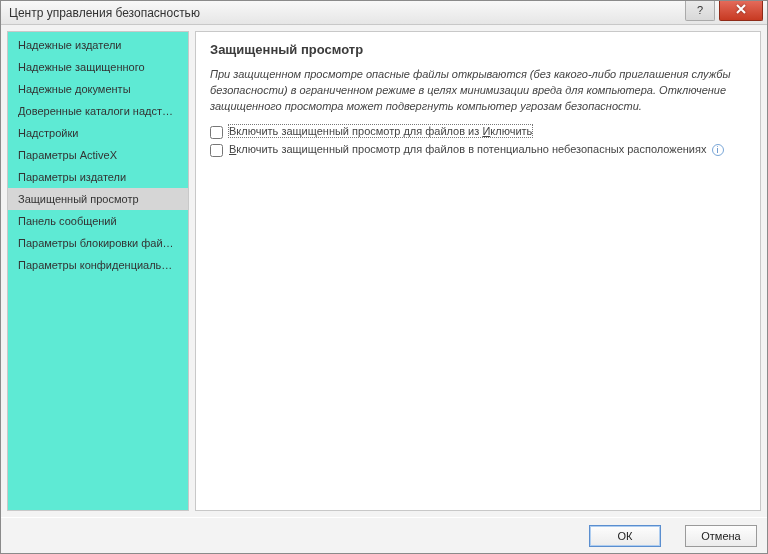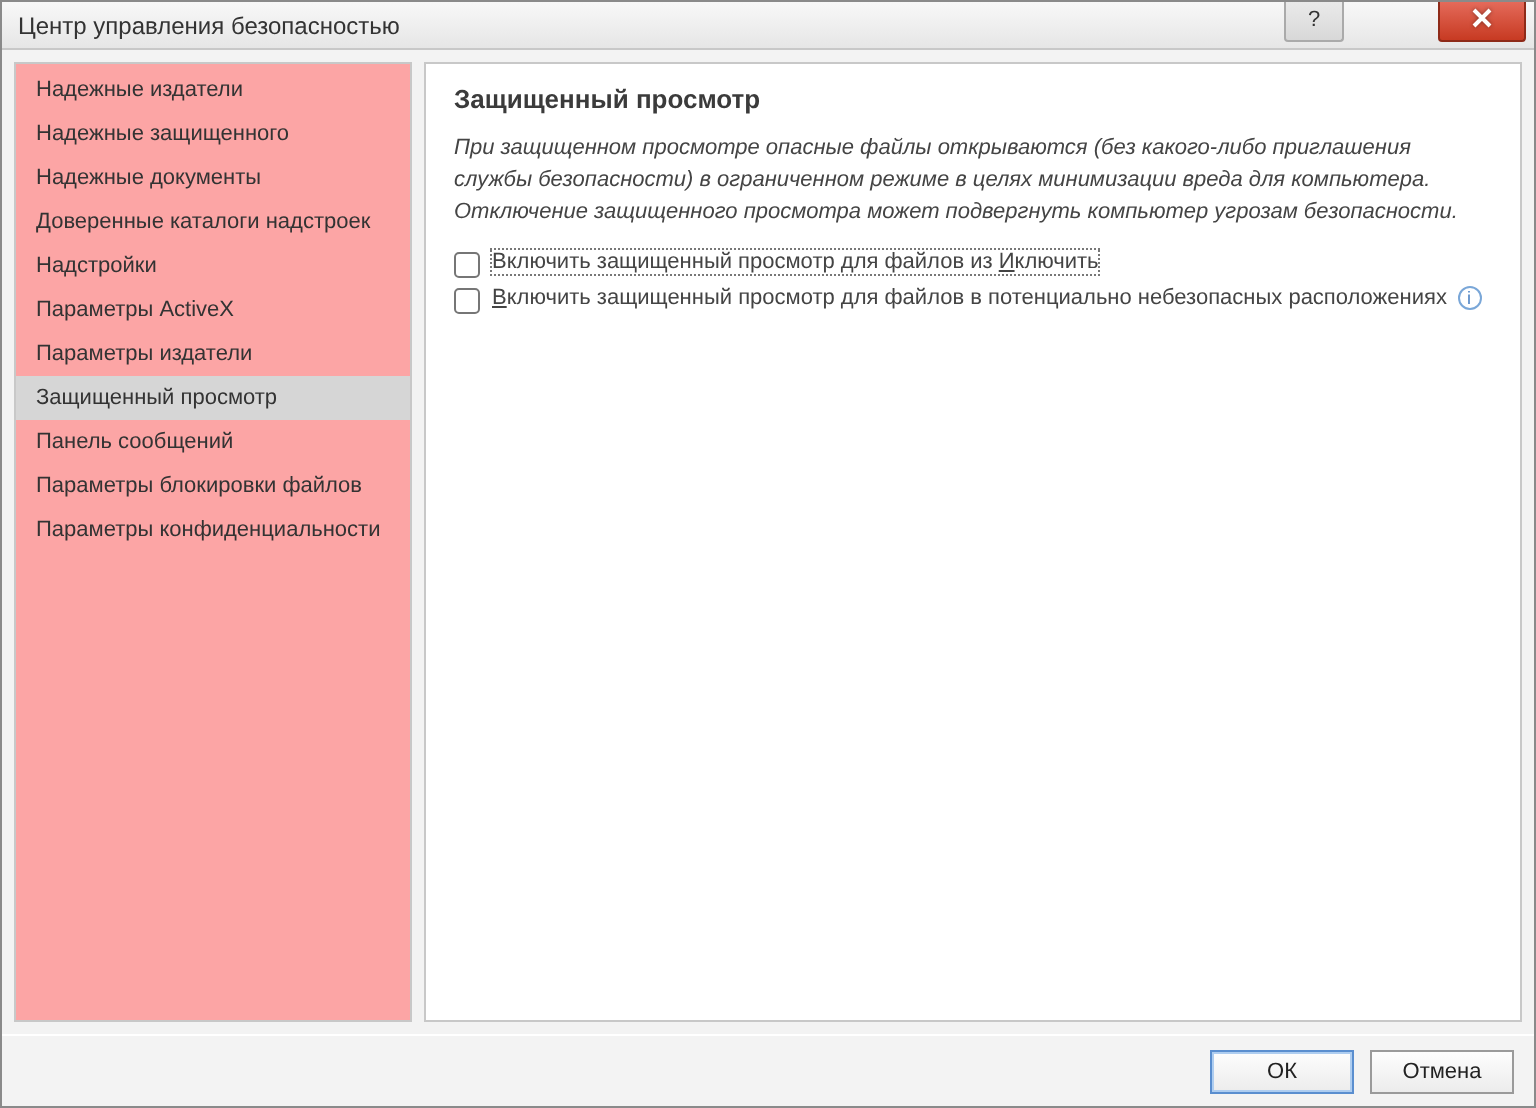--- a/index.html
+++ b/index.html
@@ -20,21 +20,20 @@
     box-shadow: 0 0 3px rgba(0,0,0,0.3);
   }
   .titlebar {
     height: 24px;
     background: linear-gradient(#f8f8f8, #e6e6e6);
     border-bottom: 1px solid #c8c8c8;
     display: flex;
     align-items: center;
     padding: 0 0 0 8px;
     color: #333;
-    gap: 43px;
   }
   .titlebar .title {
     flex: 1;
     font-size: 12px;
   }
   .titlebar .win-btn {
     width: 30px; height: 20px;
     display: flex; align-items: center; justify-content: center;
     margin-top: -4px;
   }
@@ -57,22 +56,22 @@
   }
   .titlebar .close-btn svg { filter: drop-shadow(0 0 1px rgba(0,0,0,0.4)); }
   .body {
     flex: 1;
     display: flex;
     padding: 6px;
     gap: 6px;
     min-height: 0;
   }
   .sidebar {
-    width: 199px;
-    background: #fca5a5;
+    width: 182px;
+    background: #5eead4;
     border: 1px solid #c8c8c8;
     padding: 2px 0;
     overflow: hidden;
   }
   .sidebar .nav-item {
     padding: 5px 10px;
     color: #333;
     cursor: default;
     white-space: nowrap;
     overflow: hidden;
@@ -130,21 +129,21 @@
   .under {
     text-decoration: underline;
   }
   .footer {
     height: 36px;
     border-top: 1px solid #fff;
     display: flex;
     align-items: center;
     justify-content: flex-end;
     padding: 0 10px;
-    gap: 8px;
+    gap: 24px;
     background: #f3f3f3;
   }
   .btn {
     min-width: 72px;
     height: 22px;
     background: linear-gradient(#fdfdfd,#ececec);
     border: 1px solid #9a9a9a;
     font-size: 11px;
     font-family: inherit;
     color: #222;

